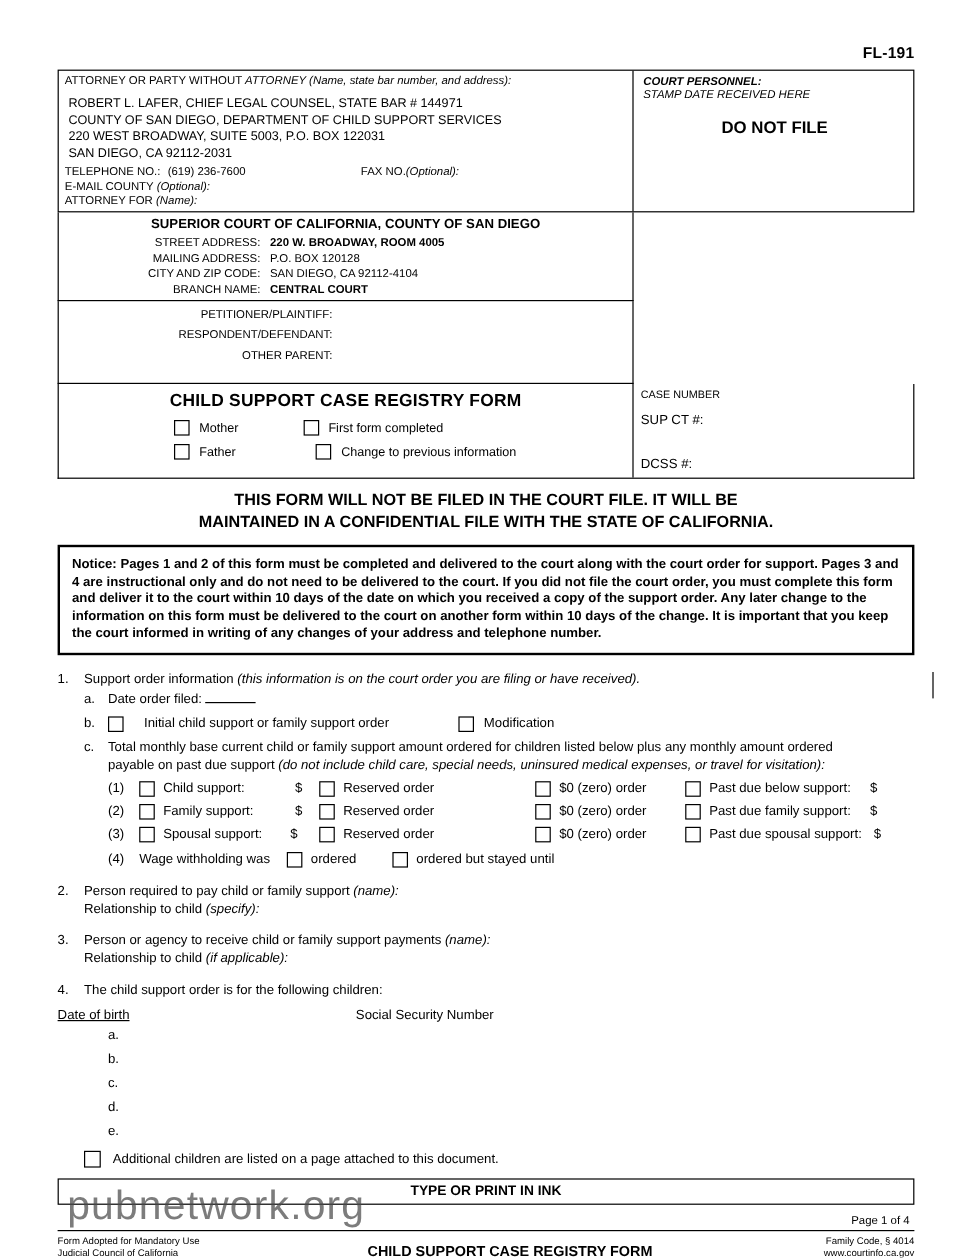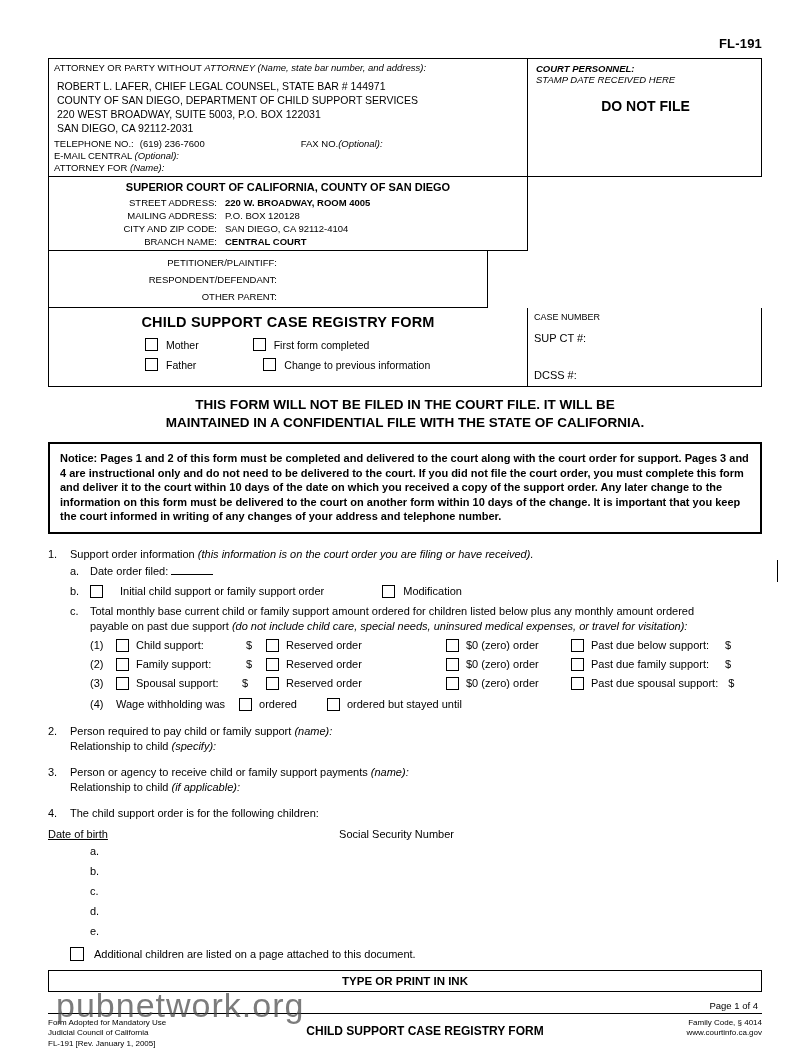--- a/index.html
+++ b/index.html
@@ -34,21 +34,21 @@
   .stamp-date { font-size:9.5px; font-style:italic; }
   .donotfile { font-size:14px; font-weight:bold; text-align:center; margin-top:13px; }
 
   .courtbox { border:1px solid #000; border-top:none; width:480px; box-sizing:border-box; }
   .court-title { font-size:11px; font-weight:bold; text-align:center; padding:4px 0 3px 0; }
   .court-row { display:flex; font-size:9.5px; padding:1px 0; }
   .court-row .k { width:168px; text-align:right; padding-right:8px; }
   .court-row .v { font-weight:bold; font-size:9.5px; }
   .court-row .v.norm { font-weight:normal; }
 
-  .partybox { border:1px solid #000; border-top:none; width:440px; box-sizing:border-box; font-size:9.5px; padding:3px 0 2px 0; }
+  .partybox { border:1px solid #000; border-top:none; width:480px; box-sizing:border-box; font-size:9.5px; padding:3px 0 14px 0; }
   .party-row { text-align:right; width:228px; padding:3px 0; }
 
   
   .titlerow { border:1px solid #000; border-top:none; display:flex; }
   .title-left { width:478px; border-right:1px solid #000; padding:6px 0 8px 0; }
   .form-title { text-align:center; font-size:14.5px; font-weight:bold; letter-spacing:0.2px; }
   .checks { margin-top:8px; padding-left:96px; font-size:10.5px; }
   .checkline { display:flex; align-items:center; margin-bottom:7px; }
   .cb { width:13px; height:13px; border:1px solid #000; display:inline-block; box-sizing:border-box; }
   .checkline .lab { margin-left:8px; }
@@ -86,21 +86,21 @@
   .wage { display:flex; align-items:center; margin-top:6px; margin-left:26px; }
   .wage .cb { margin:0 7px; }
 
   .q2 { margin-top:12px; }
   .q3 { margin-top:11px; }
   .q4 { margin-top:11px; }
 
   .childhdr { display:flex; font-size:11px; margin-top:6px; }
   .childhdr .h1 { width:286px; text-align:center; }
   .childhdr .h2 { width:206px; text-align:left; }
-  .childhdr .h3 { width:200px; text-align:right; }
+  .childhdr .h3 { width:200px; text-align:center; }
   .u { text-decoration:underline; }
   .child-row { margin-left:42px; font-size:11px; padding:2px 0 3px 0; }
 
   .addl { display:flex; align-items:center; margin-top:5px; margin-left:22px; }
   .addl .cb { width:14px; height:14px; margin-right:10px; }
 
   .inkbar { border:1px solid #000; text-align:center; font-size:11.5px; font-weight:bold; padding:4px 0; margin-top:8px; }
 
   .pageof { text-align:right; font-size:9.5px; margin-top:8px; padding-right:4px; }
 
@@ -130,21 +130,21 @@
           <div>220 WEST BROADWAY, SUITE 5003, P.O. BOX 122031</div>
           <div>SAN DIEGO, CA 92112-2031</div>
         </div>
         <div class="attn-line">
           <span class="lbl">TELEPHONE NO.:</span>
           <span style="margin-left:6px">(619) 236-7600</span>
           <span class="fax">FAX NO.</span>
           <span class="ital">(Optional):</span>
         </div>
         <div class="attn-line2">
-          <span>E-MAIL CENTRAL</span>
+          <span>E-MAIL COUNTY</span>
           <span class="ital">(Optional):</span>
         </div>
         <div class="attn-line2" style="padding-bottom:3px">
           <span>ATTORNEY FOR</span>
           <span class="ital">(Name):</span>
         </div>
       </div>
       <div class="topright">
         <div class="court-personnel">COURT PERSONNEL:</div>
         <div class="stamp-date">STAMP DATE RECEIVED HERE</div>

